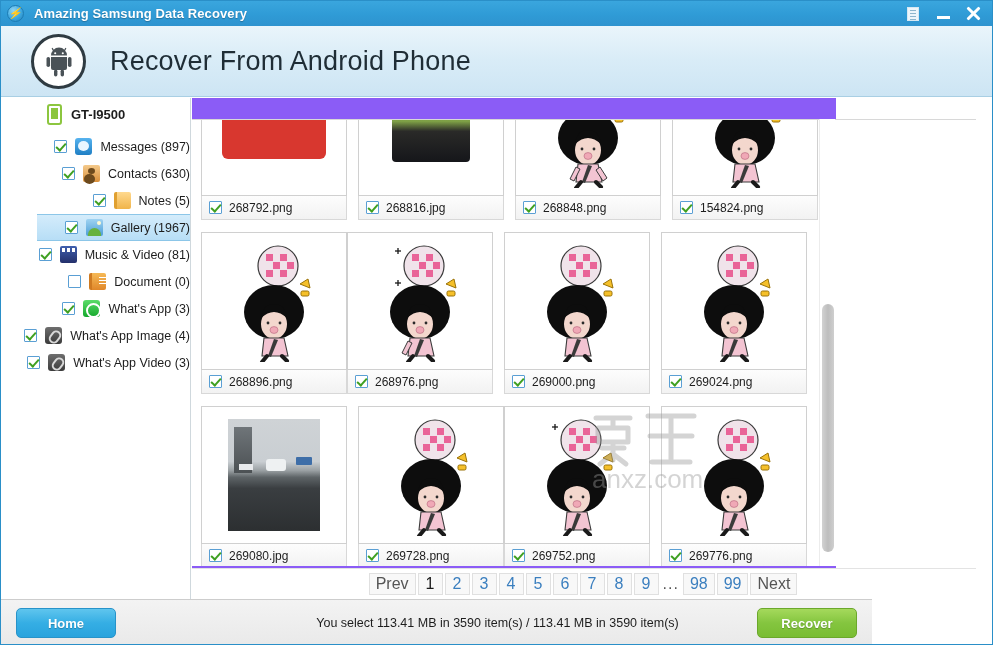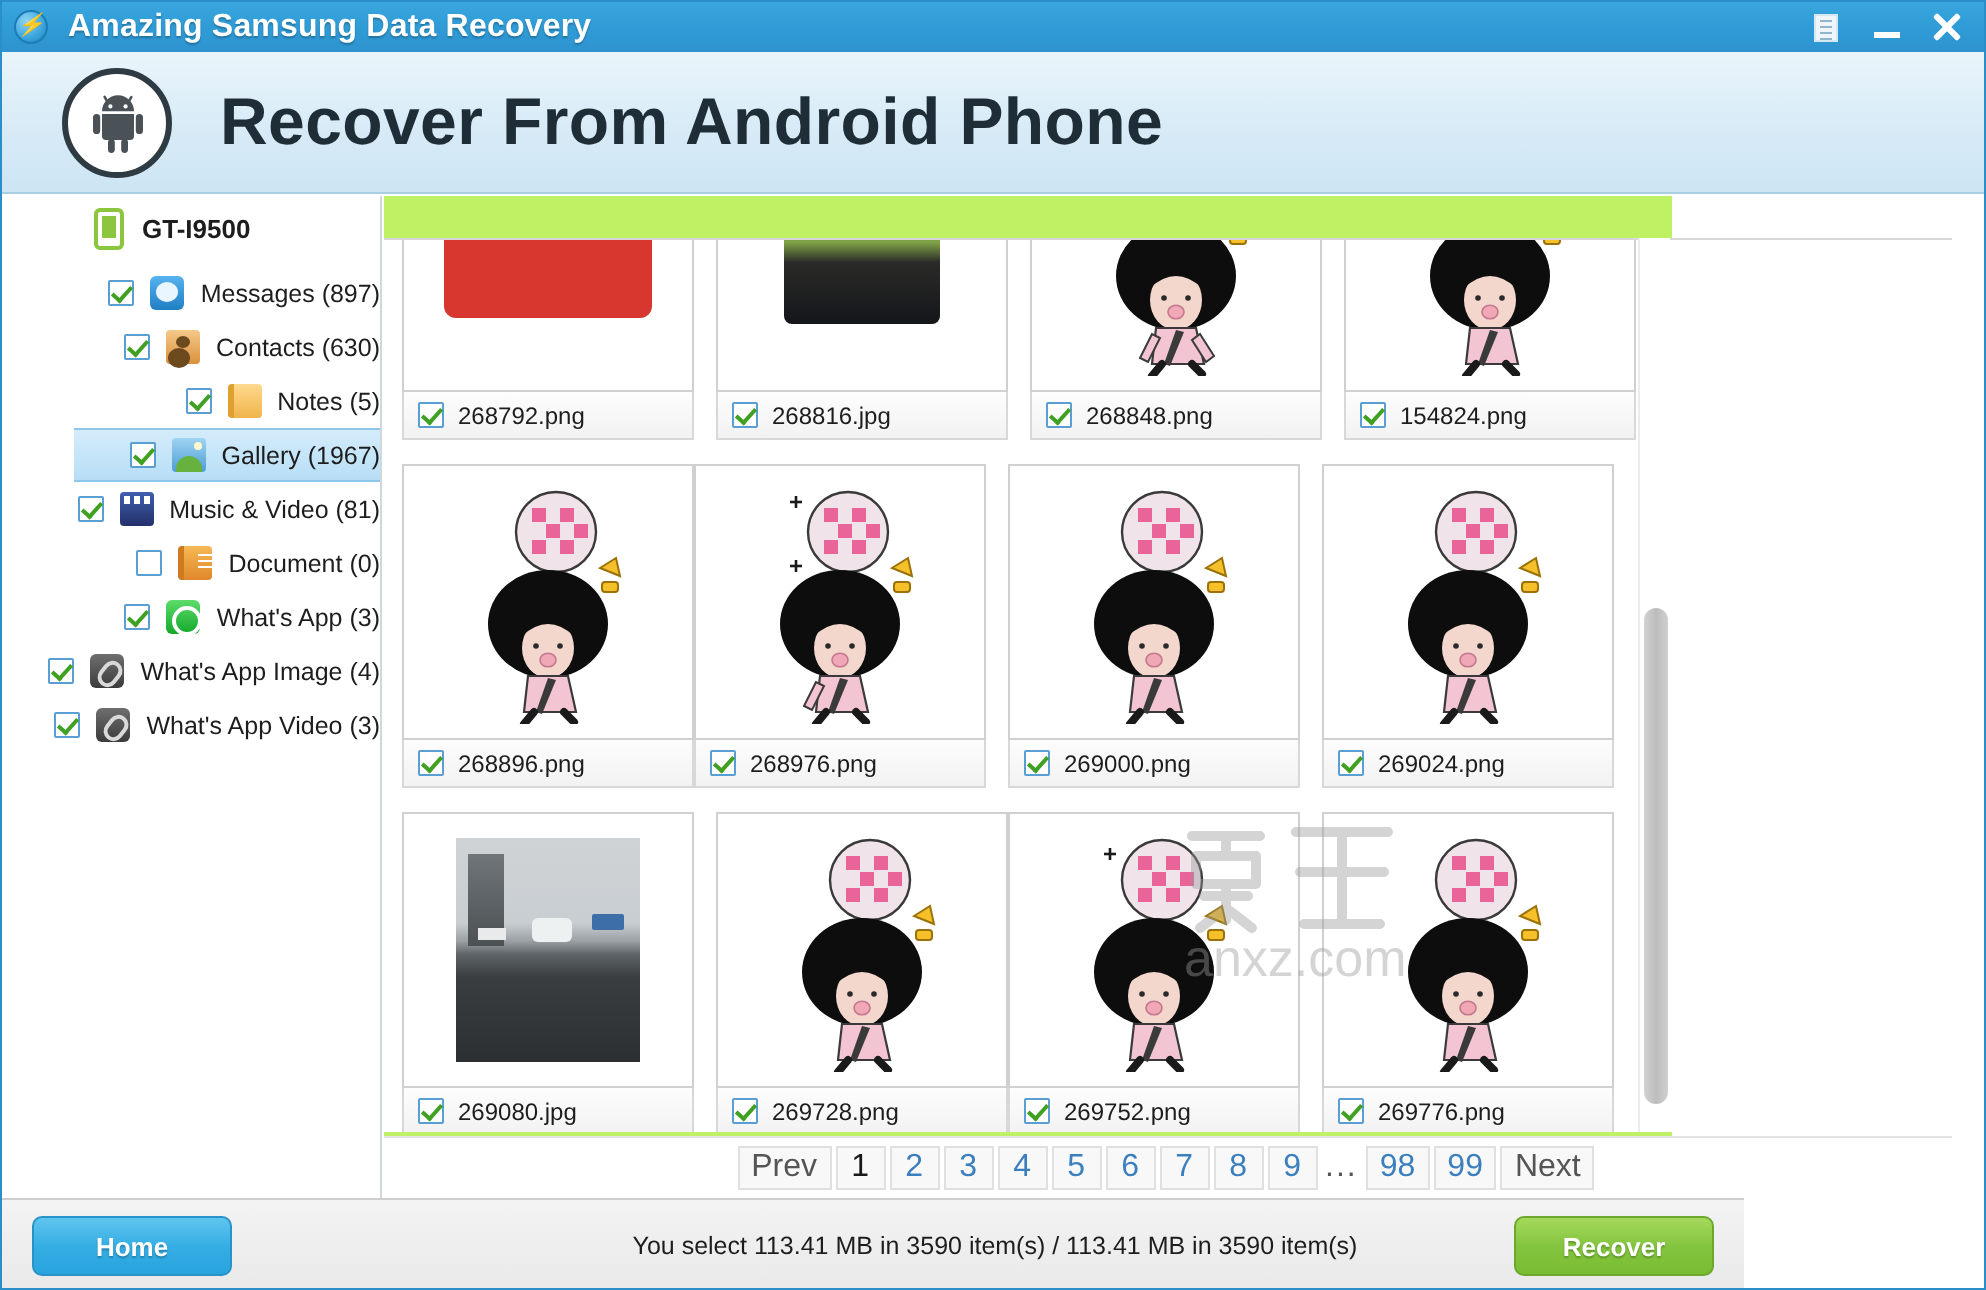--- a/index.html
+++ b/index.html
@@ -31,21 +31,21 @@
     border: 1px solid #1d7cb4;
     display: flex; align-items: center; justify-content: center;
     flex: none;
   }
   #app-icon span {
     color: #ffffff; font-size: 11px; font-weight: bold;
     font-style: italic; line-height: 1;
   }
   #title-text {
     margin-left: 10px;
-    color: #ffffff; font-size: 16px; font-weight: bold;
+    color: #ffffff; font-size: 13px; font-weight: bold;
     letter-spacing: .1px;
     text-shadow: 0 1px 1px rgba(0,0,0,.25);
   }
   #win-controls {
     margin-left: auto; display: flex; align-items: center;
     gap: 14px; padding-right: 13px;
   }
   .wbtn { cursor: default; display: flex; align-items: center; justify-content: center;
           width: 16px; height: 16px; }
   .wdoc {
@@ -76,21 +76,21 @@
   #droid-badge {
     width: 55px; height: 55px; margin-left: 30px; flex: none;
     border-radius: 50%;
     border: 3px solid #2f3b42;
     background: #ffffff;
     display: flex; align-items: center; justify-content: center;
   }
   #droid-badge svg { display:block; }
   #header-title {
     margin-left: 24px;
-    font-size: 33px; font-weight: bold; color: #1f2d36;
+    font-size: 27px; font-weight: normal; color: #1f2d36;
     letter-spacing: .2px;
   }
 
   
   #sidebar {
     position: absolute; top: 97px; left: 0;
     width: 190px; height: 501px;
     background: #ffffff;
     border-right: 1px solid #cfd8dd;
     padding-left: 36px;
@@ -158,21 +158,21 @@
   .ico-waimg, .ico-wavid { background: linear-gradient(180deg,#6e6e6e,#3b3b3b); border-radius: 3px; }
   .ico-waimg::after, .ico-wavid::after {
       content:""; position:absolute; left:5px; top:3px; width:6px; height:10px;
       border:2px solid #d9d9d9; border-radius:5px; transform: rotate(38deg); }
   .cat-label { font-size: 12.5px; color: #1d1d1d; white-space: nowrap; }
 
   
   #content {
     position: absolute; top: 97px; left: 191px;
     width: 644px; height: 501px;
-    background: #bef264;
+    background: #8b5cf6;
   }
   #grid-viewport {
     position: absolute; top: 21px; left: 0;
     width: 784px; height: 447px;
     overflow: hidden;
     background: #ffffff;
     border-top: 1px solid #d8d8d8;
   }
   #grid {
     position: absolute; top: -62px; left: 9px;

